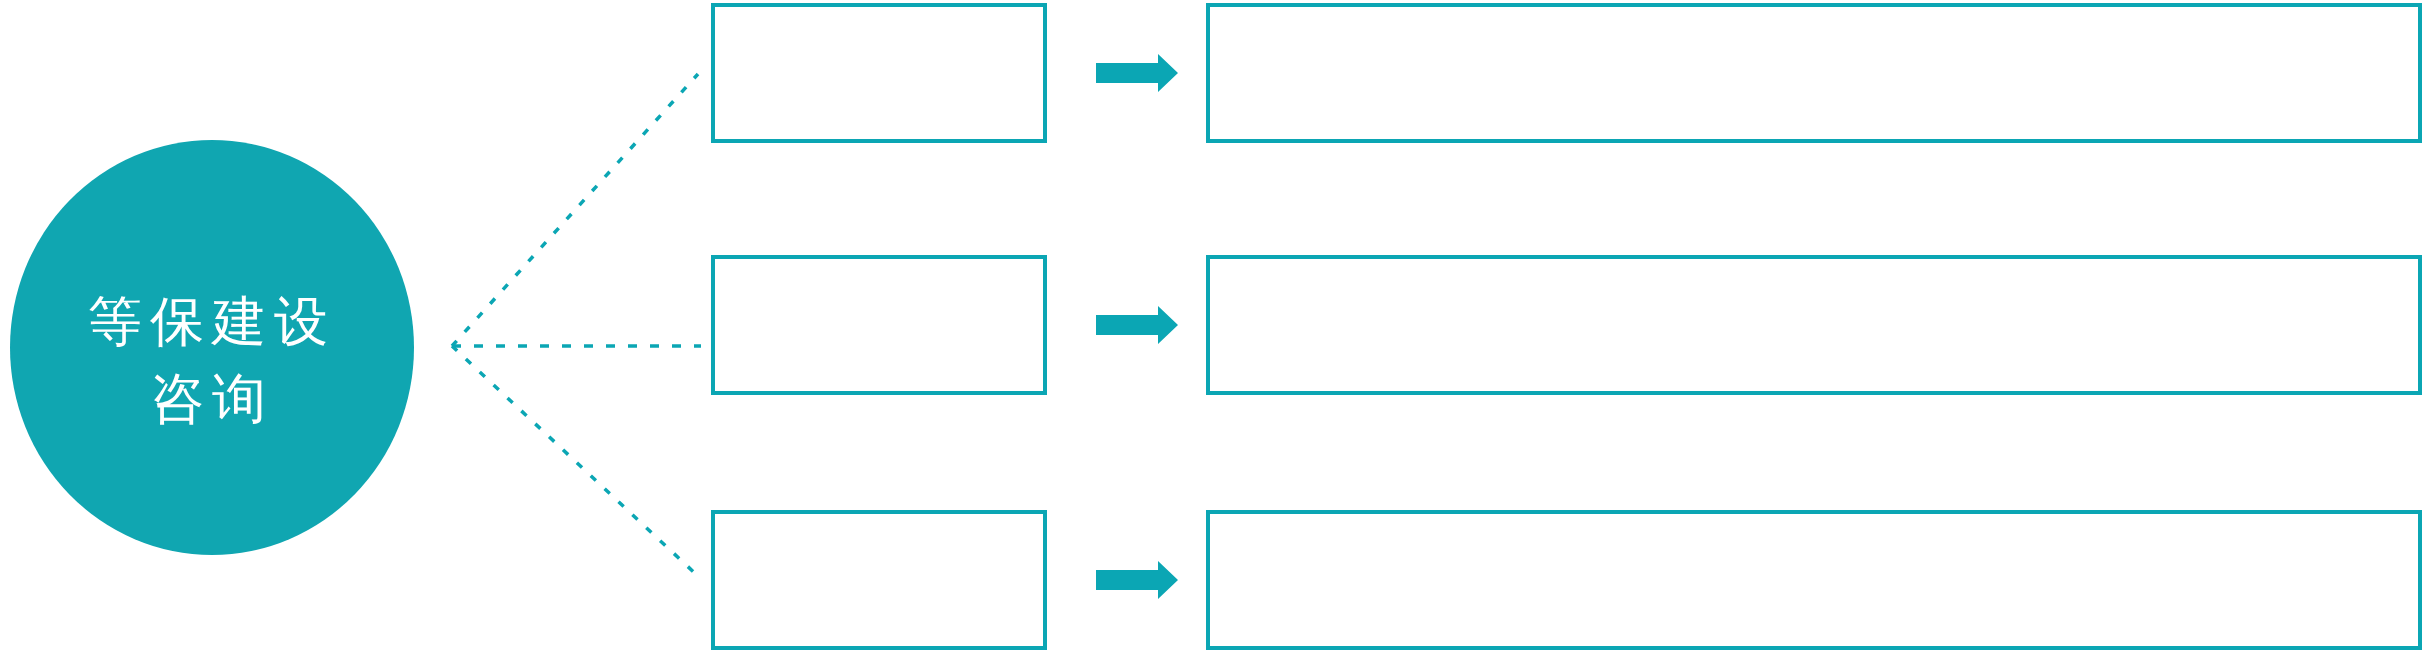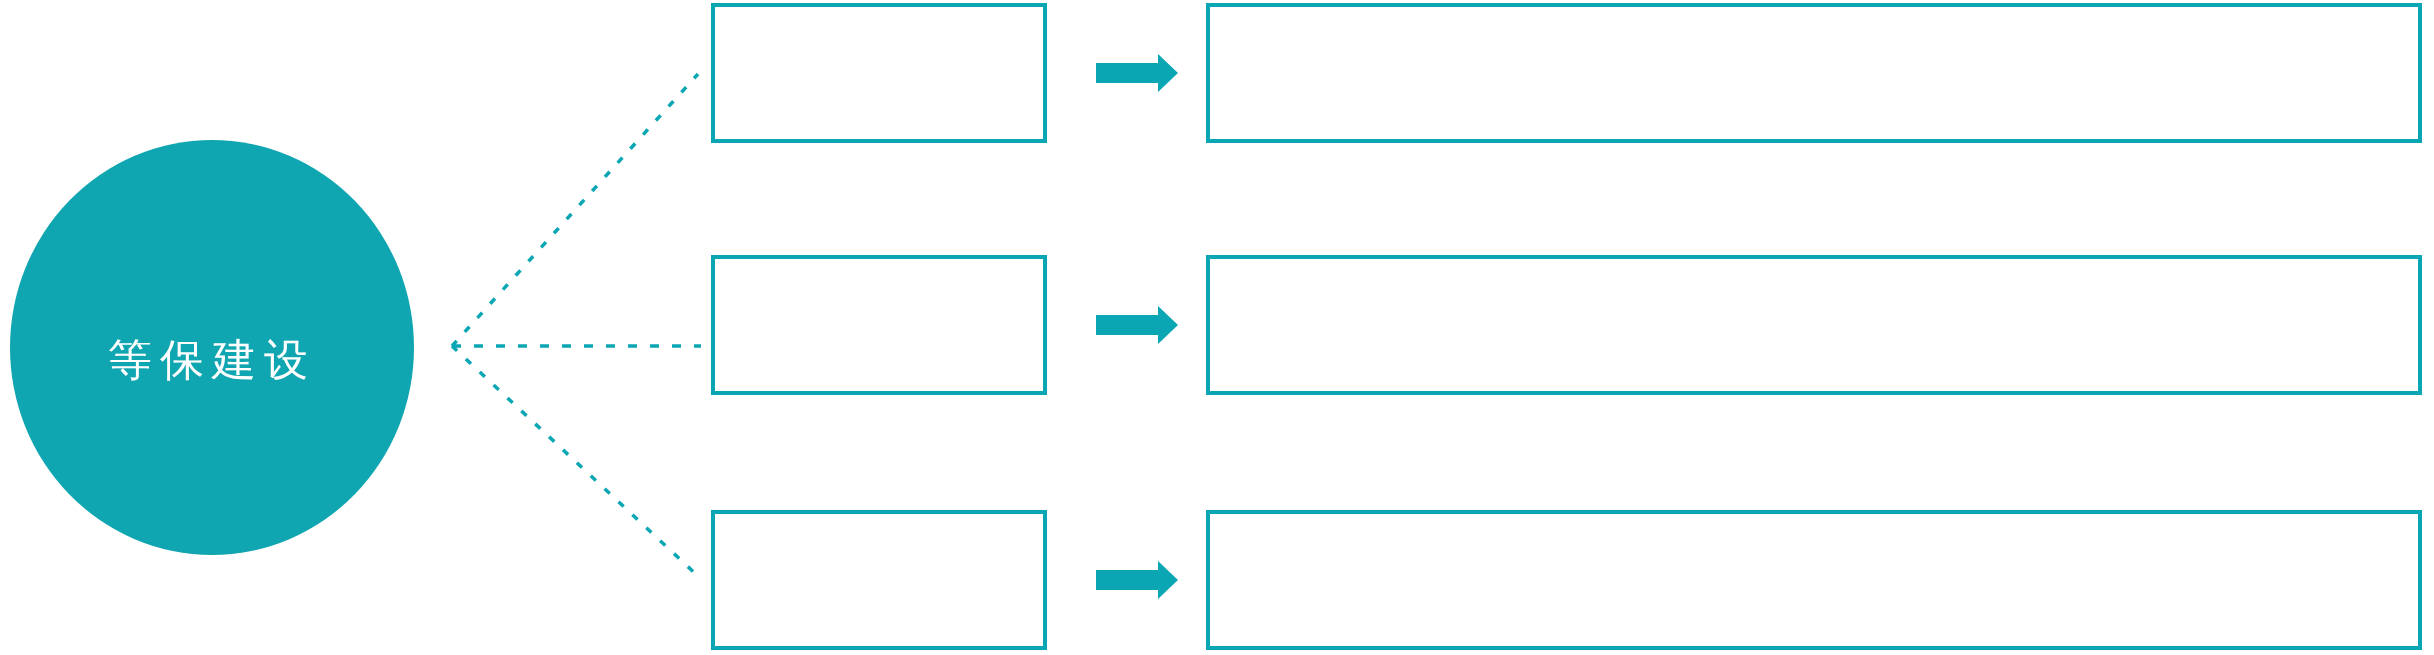--- a/index.html
+++ b/index.html
@@ -37,21 +37,21 @@
     width: 404px;
     height: 415px;
     border-radius: 50%;
     background: var(--circle-fill, #10a6b1);
     display: flex;
     align-items: center;
     justify-content: center;
   }
   .circle-text {
     color: var(--circle-text, #ffffff);
-    font-size: 44px;
+    font-size: 54px;
     line-height: 77px;
     letter-spacing: 8px;
     font-weight: 300;
     text-align: center;
     transform: translateY(12px);
     white-space: nowrap;
   }
   .small-box {
     position: absolute;
     left: 711px;
@@ -102,20 +102,21 @@
 
   <svg class="connectors" viewBox="0 0 2434 655" aria-hidden="true">
     <line class="dash-d" x1="452" y1="346" x2="698" y2="74"></line>
     <line class="dash-h" x1="452" y1="346" x2="701" y2="346"></line>
     <line class="dash-d" x1="452" y1="346" x2="699" y2="577"></line>
   </svg>
 
   <div class="circle">
     <div class="circle-text">
       <div>等保建设</div>
+      <div>咨询</div>
     </div>
   </div>
 
   <div class="small-box row1">
     <div class="box-label"></div>
   </div>
   <svg class="arrow row1" viewBox="0 0 82 38" aria-hidden="true">
     <polygon points="0,9 62,9 62,0 82,19 62,38 62,29 0,29"></polygon>
   </svg>
   <div class="big-box row1">

